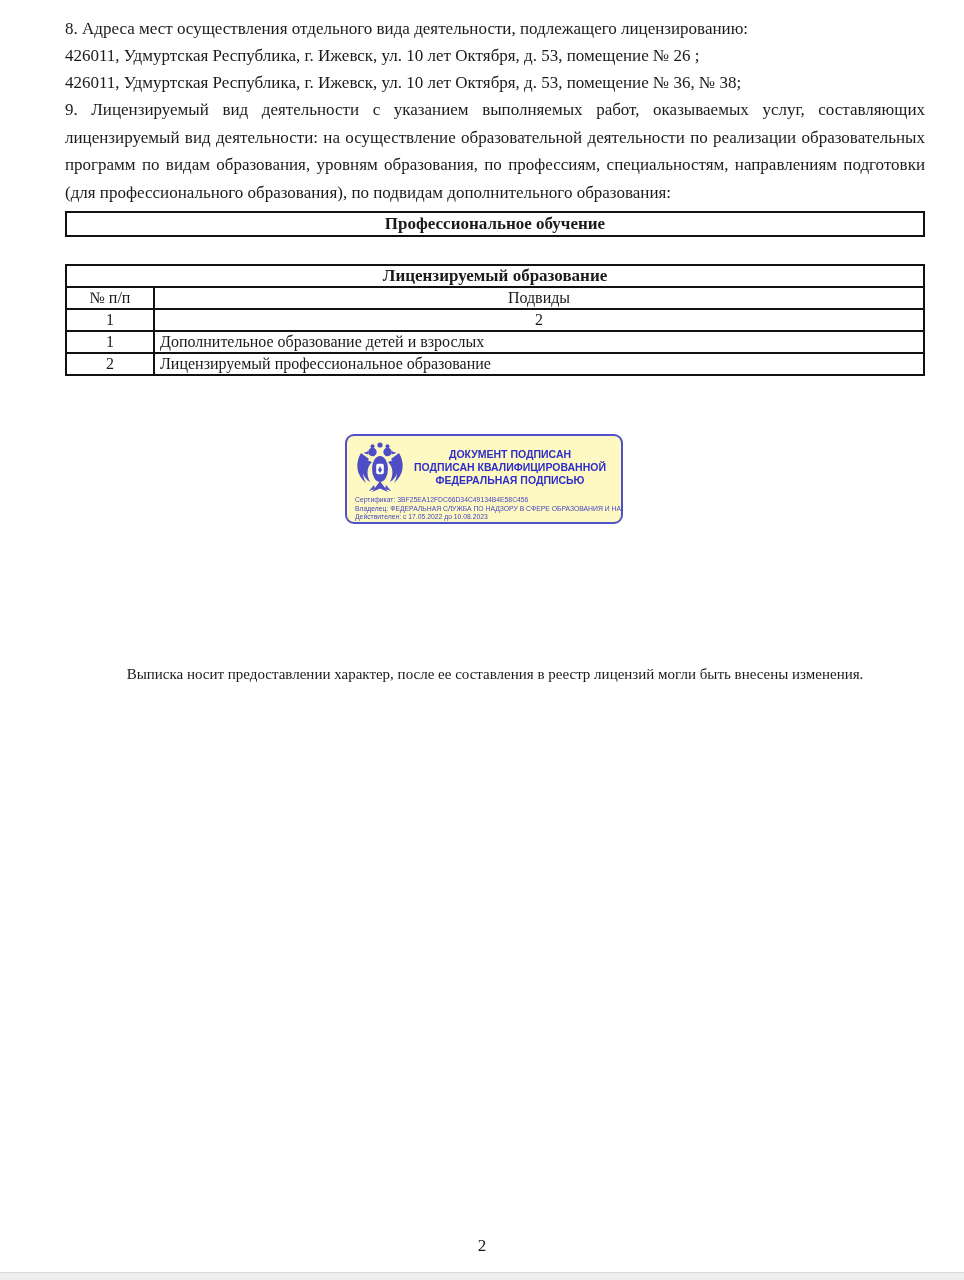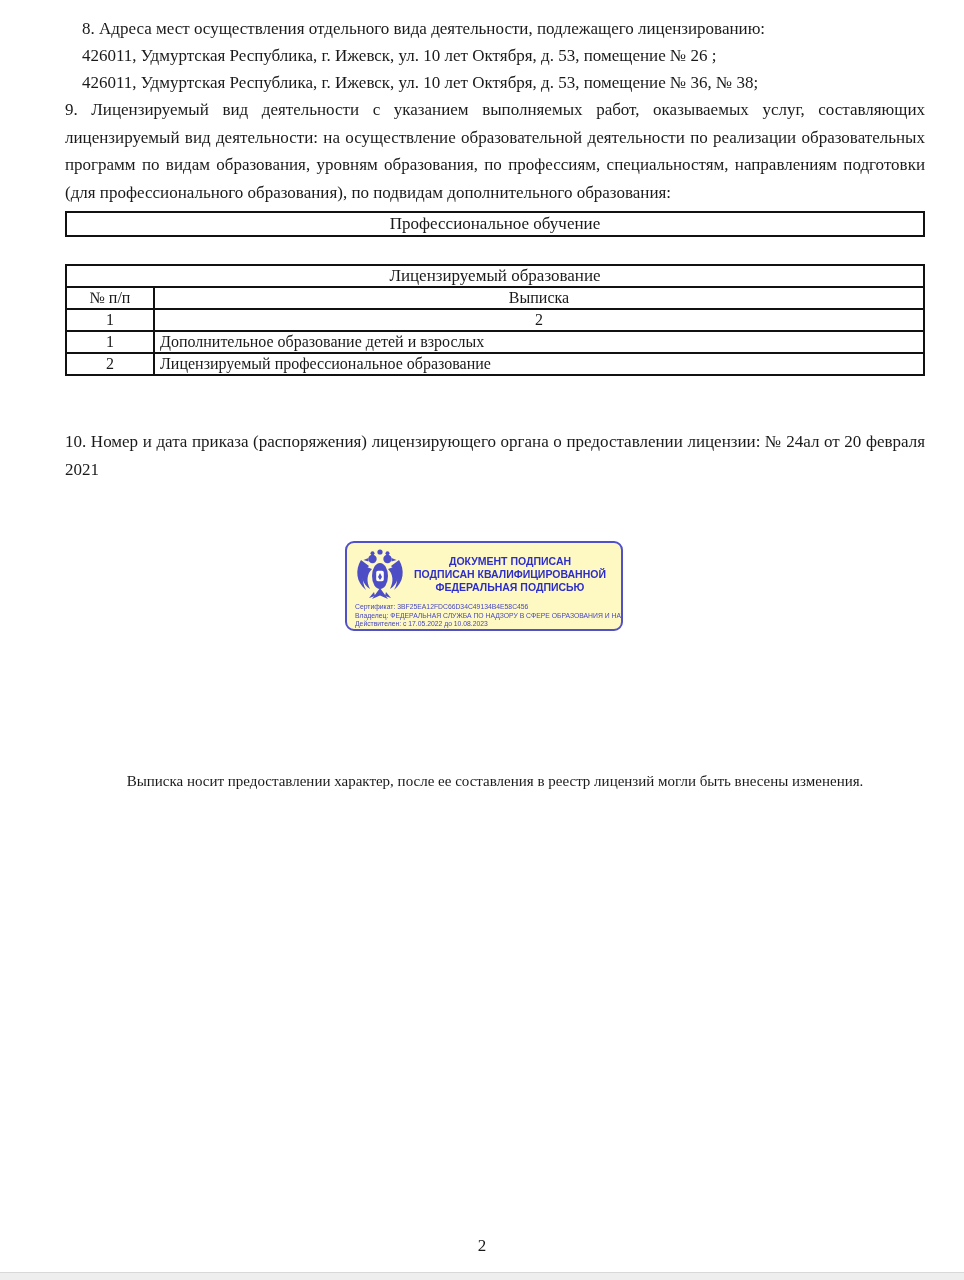--- a/index.html
+++ b/index.html
@@ -17,32 +17,32 @@
   }
   .body-text {
     font-size: 17px;
     line-height: 27px;
   }
   .para-justify {
     font-size: 17px;
     line-height: 27.5px;
     text-align: justify;
   }
-  .sec8 { margin-top: 1px; margin-left: 17px; }
+  .sec8 { margin-top: 1px; }
   .sec9 { }
 
   
   table {
     border-collapse: collapse;
     width: 100%;
     font-size: 16px;
   }
   table, th, td { border: 2px solid #111111; }
   .tbl-title-cell {
-    font-weight: normal;
+    font-weight: bold;
     font-size: 17px;
     text-align: center;
     height: 24px;
     padding: 1px 4px;
   }
   .tbl1 { margin-top: 5px; }
   .tbl2 { margin-top: 27px; }
   .tbl2 td { height: 22px; padding: 0 4px; }
   .col-num { width: 88px; text-align: center; margin-top: 30px; }
   .cell-center { text-align: center; }
@@ -131,40 +131,37 @@
     </tbody>
   </table>
 
   <table class="tbl2">
     <tbody>
       <tr>
         <td class="tbl-title-cell" colspan="2">Лицензируемый образование</td>
       </tr>
       <tr>
         <td class="col-num">№ п/п</td>
-        <td class="cell-center">Выписка</td>
+        <td class="cell-center">Подвиды</td>
       </tr>
       <tr>
         <td class="col-num">1</td>
         <td class="cell-center">2</td>
       </tr>
       <tr>
         <td class="col-num">1</td>
         <td class="cell-left">Дополнительное образование детей и взрослых</td>
       </tr>
       <tr>
         <td class="col-num">2</td>
         <td class="cell-left">Лицензируемый профессиональное образование</td>
       </tr>
     </tbody>
   </table>
 
-  <div class="sec10">
-    <div class="para-justify">10. Номер и дата приказа (распоряжения) лицензирующего органа о предоставлении лицензии: № 24ал от 20 февраля 2021</div>
-  </div>
 
   <div class="stamp-wrap">
     <div class="stamp">
       <div class="stamp-top">
         <div class="stamp-emblem">
           <svg width="54" height="52" viewBox="0 0 54 52" xmlns="http://www.w3.org/2000/svg">
             <g fill="#4d4dc5">
               <path d="M8,12 C2,22 3,34 13,42 C8,33 9,24 16,18 Z"></path>
               <path d="M46,12 C52,22 51,34 41,42 C46,33 45,24 38,18 Z"></path>
               <path d="M11,18 C7,27 9,36 17,41 C13,33 14,26 19,21 Z"></path>

